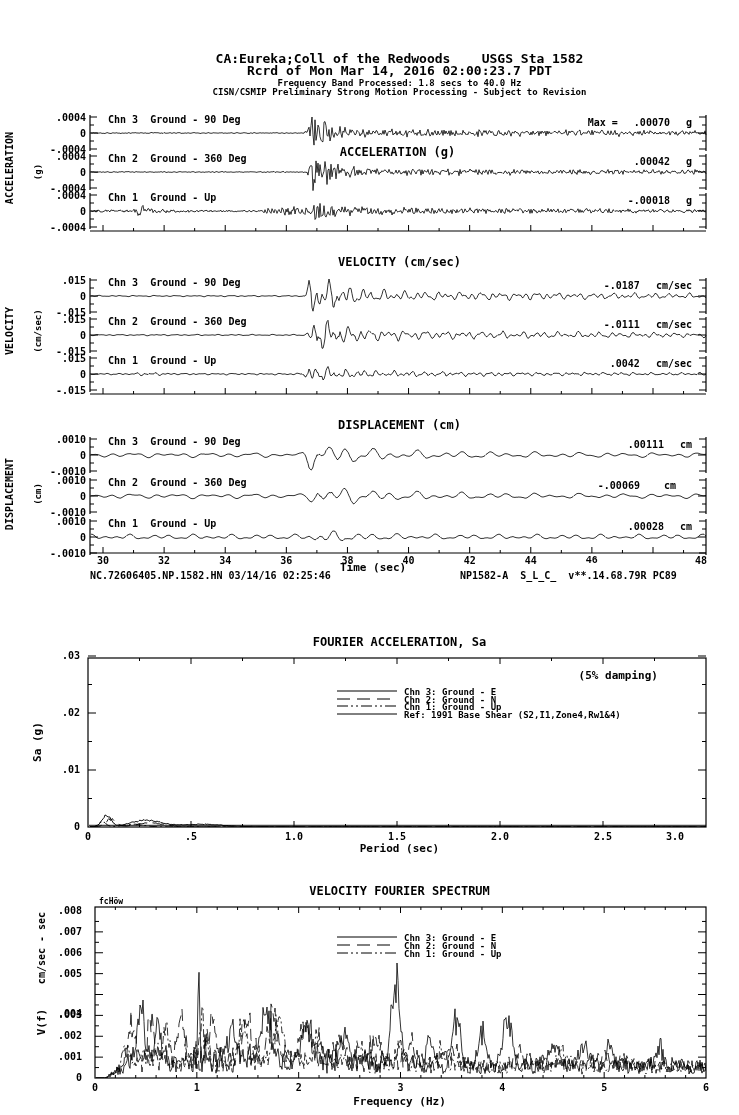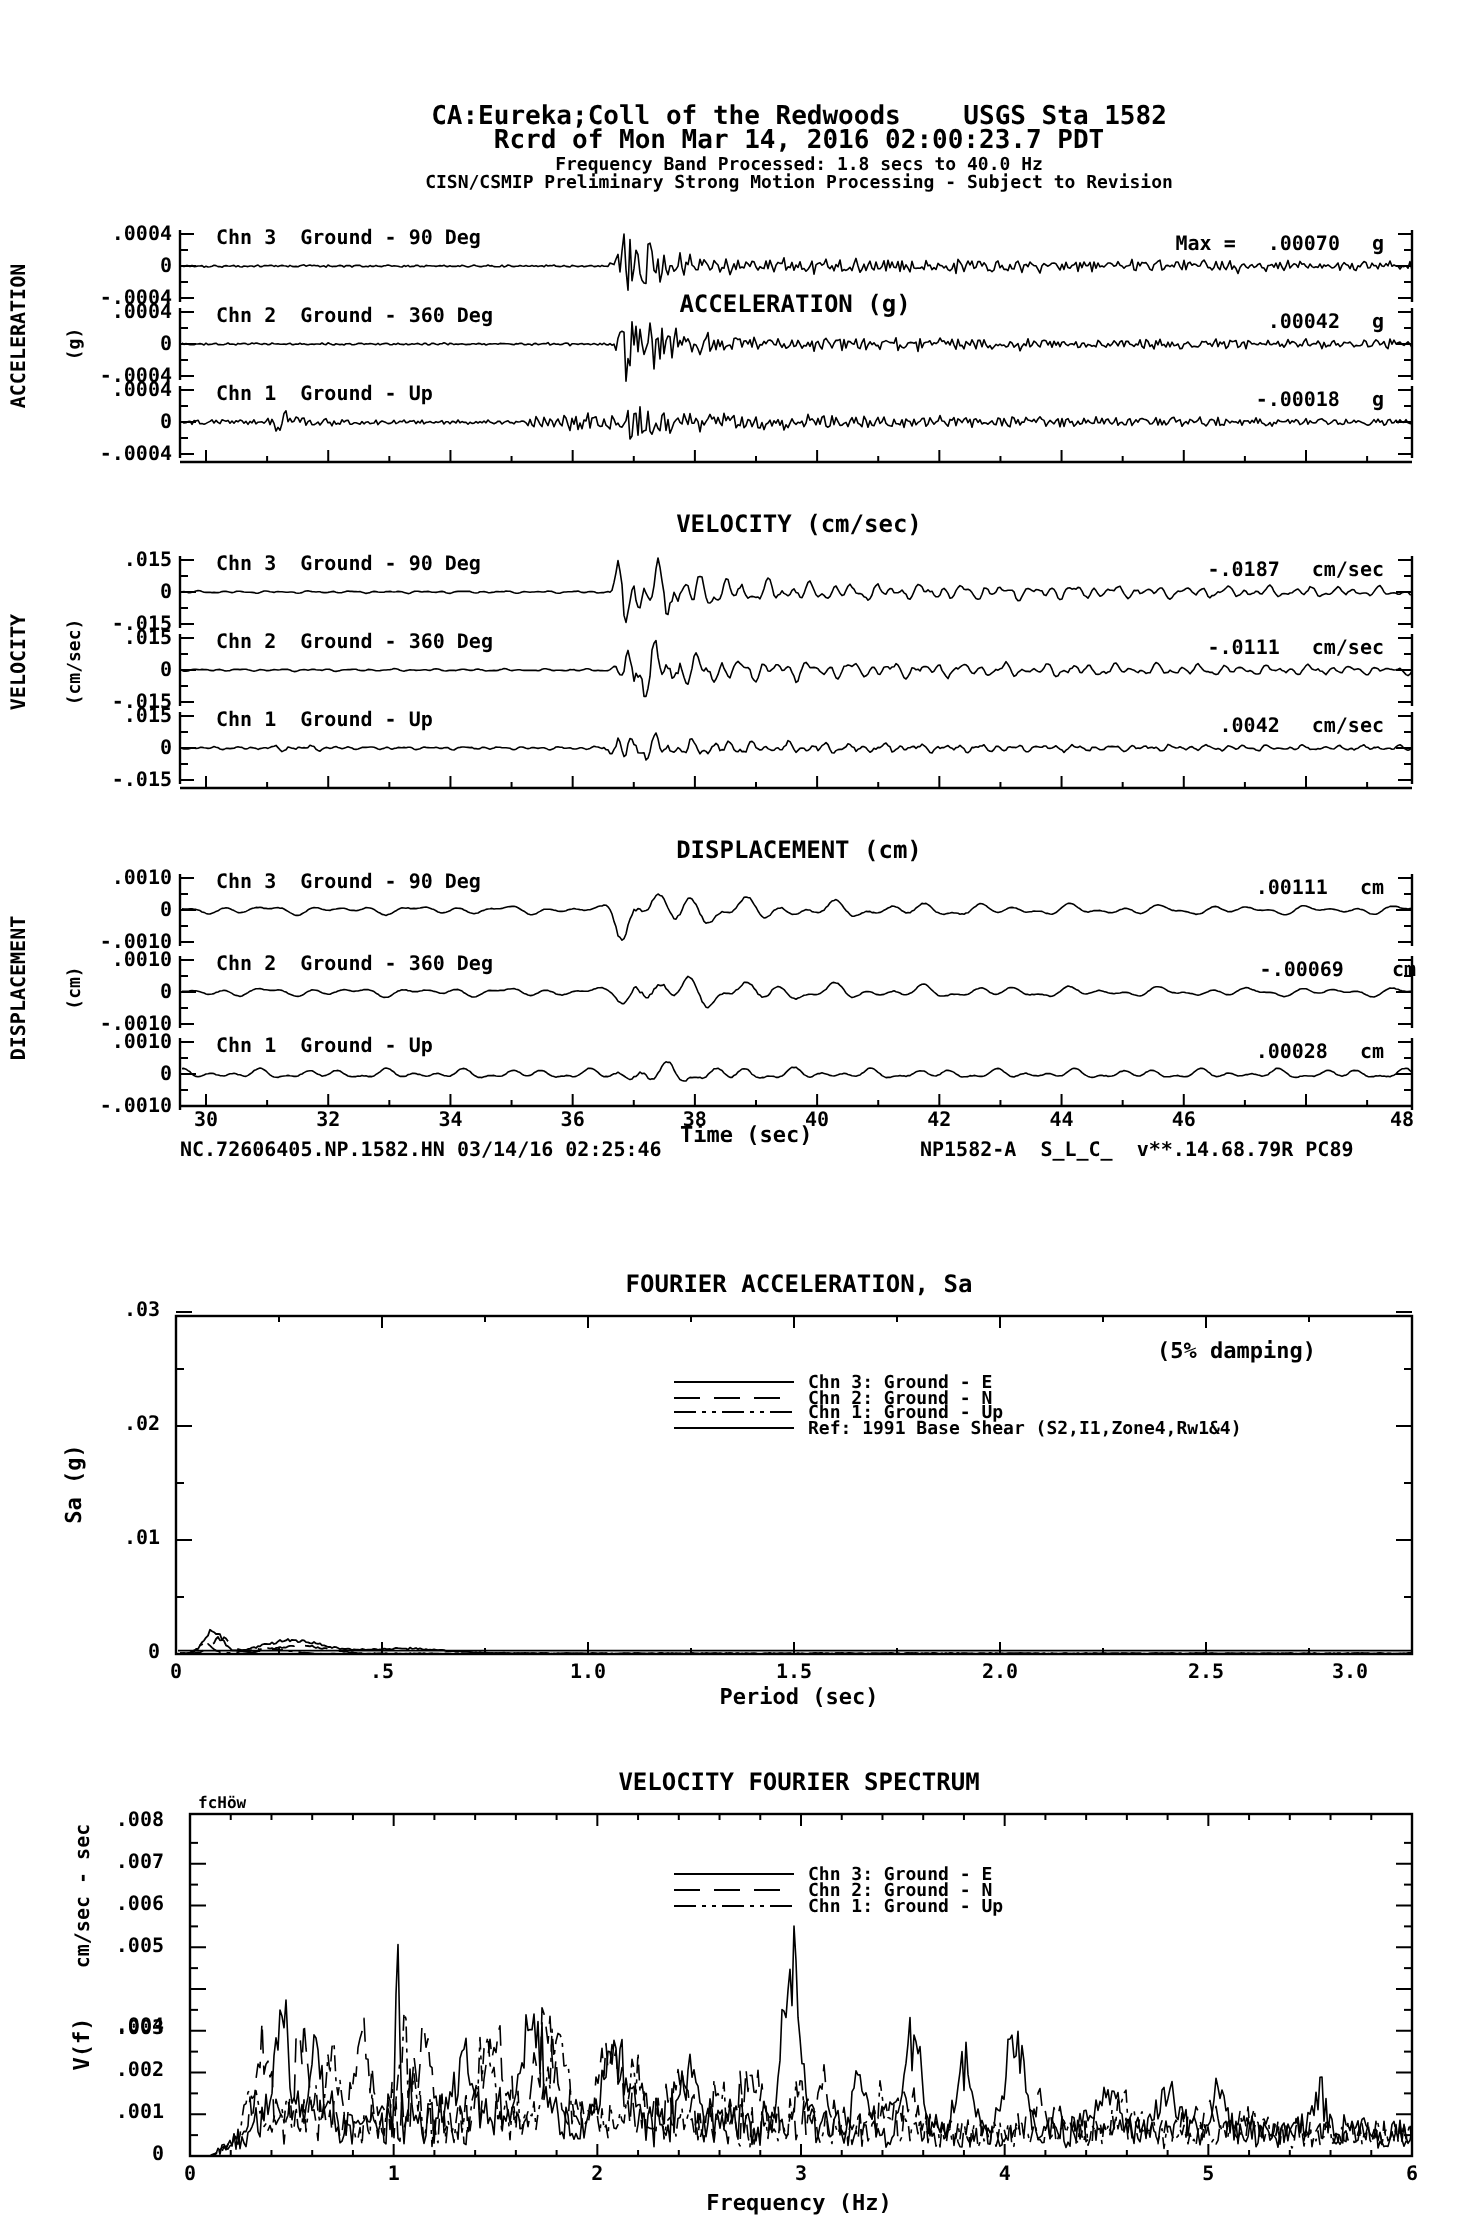--- a/index.html
+++ b/index.html
@@ -419,35 +419,35 @@
     <div class="t f10 b maxrow" style="left: 400px; width: 292px; top: 358px;"><span>.0042</span><span>cm/sec</span></div>
     <div class="t f10 b r" style="left: 18px; width: 68px; top: 434px;">.0010</div>
     <div class="t f10 b r" style="left: 18px; width: 68px; top: 450px;">0</div>
     <div class="t f10 b r" style="left: 18px; width: 68px; top: 466px;">-.0010</div>
     <div class="t f10 b" style="left: 108px; top: 436px;">Chn 3  Ground - 90 Deg</div>
     <div class="t f10 b maxrow" style="left: 400px; width: 292px; top: 439px;"><span>.00111</span><span>cm</span></div>
     <div class="t f10 b r" style="left: 18px; width: 68px; top: 475px;">.0010</div>
     <div class="t f10 b r" style="left: 18px; width: 68px; top: 491px;">0</div>
     <div class="t f10 b r" style="left: 18px; width: 68px; top: 507px;">-.0010</div>
     <div class="t f10 b" style="left: 108px; top: 477px;">Chn 2  Ground - 360 Deg</div>
-    <div class="t f10 b maxrow" style="left: 416px; width: 292px; top: 480px; gap: 24px;"><span>-.00069</span><span>cm</span></div>
+    <div class="t f10 b maxrow" style="left: 384px; width: 292px; top: 480px; gap: 24px;"><span>-.00069</span><span>cm</span></div>
     <div class="t f10 b r" style="left: 18px; width: 68px; top: 516px;">.0010</div>
     <div class="t f10 b r" style="left: 18px; width: 68px; top: 532px;">0</div>
     <div class="t f10 b r" style="left: 18px; width: 68px; top: 548px;">-.0010</div>
     <div class="t f10 b" style="left: 108px; top: 518px;">Chn 1  Ground - Up</div>
     <div class="t f10 b maxrow" style="left: 400px; width: 292px; top: 521px;"><span>.00028</span><span>cm</span></div>
     <div class="t f10 b ctr" style="left: 89px; width: 28px; top: 555px;">30</div>
     <div class="t f10 b ctr" style="left: 150.111px; width: 28px; top: 555px;">32</div>
     <div class="t f10 b ctr" style="left: 211.222px; width: 28px; top: 555px;">34</div>
     <div class="t f10 b ctr" style="left: 272.334px; width: 28px; top: 555px;">36</div>
     <div class="t f10 b ctr" style="left: 333.445px; width: 28px; top: 555px;">38</div>
     <div class="t f10 b ctr" style="left: 394.556px; width: 28px; top: 555px;">40</div>
     <div class="t f10 b ctr" style="left: 455.667px; width: 28px; top: 555px;">42</div>
     <div class="t f10 b ctr" style="left: 516.778px; width: 28px; top: 555px;">44</div>
-    <div class="t f10 b ctr" style="left: 577.89px; width: 28px; top: 555px;">46</div>
+    <div class="t f10 b ctr" style="left: 577.89px; width: 28px; top: 555px; font-family: Liberation Mono, monospace;">46</div>
     <div class="t f10 b ctr" style="left: 639.001px; width: 28px; top: 555px; margin-left: 48px;">48</div>
     <div class="t f10 b r" style="left: 20px; width: 60px; top: 650px;">.03</div>
     <div class="t f10 b r" style="left: 20px; width: 60px; top: 707px;">.02</div>
     <div class="t f10 b r" style="left: 20px; width: 60px; top: 764px;">.01</div>
     <div class="t f10 b r" style="left: 20px; width: 60px; top: 821px;">0</div>
     <div class="t f10 b ctr" style="left: 73px; width: 30px; top: 831px;">0</div>
     <div class="t f10 b ctr" style="left: 176px; width: 30px; top: 831px;">.5</div>
     <div class="t f10 b ctr" style="left: 279px; width: 30px; top: 831px;">1.0</div>
     <div class="t f10 b ctr" style="left: 382px; width: 30px; top: 831px;">1.5</div>
     <div class="t f10 b ctr" style="left: 485px; width: 30px; top: 831px;">2.0</div>

